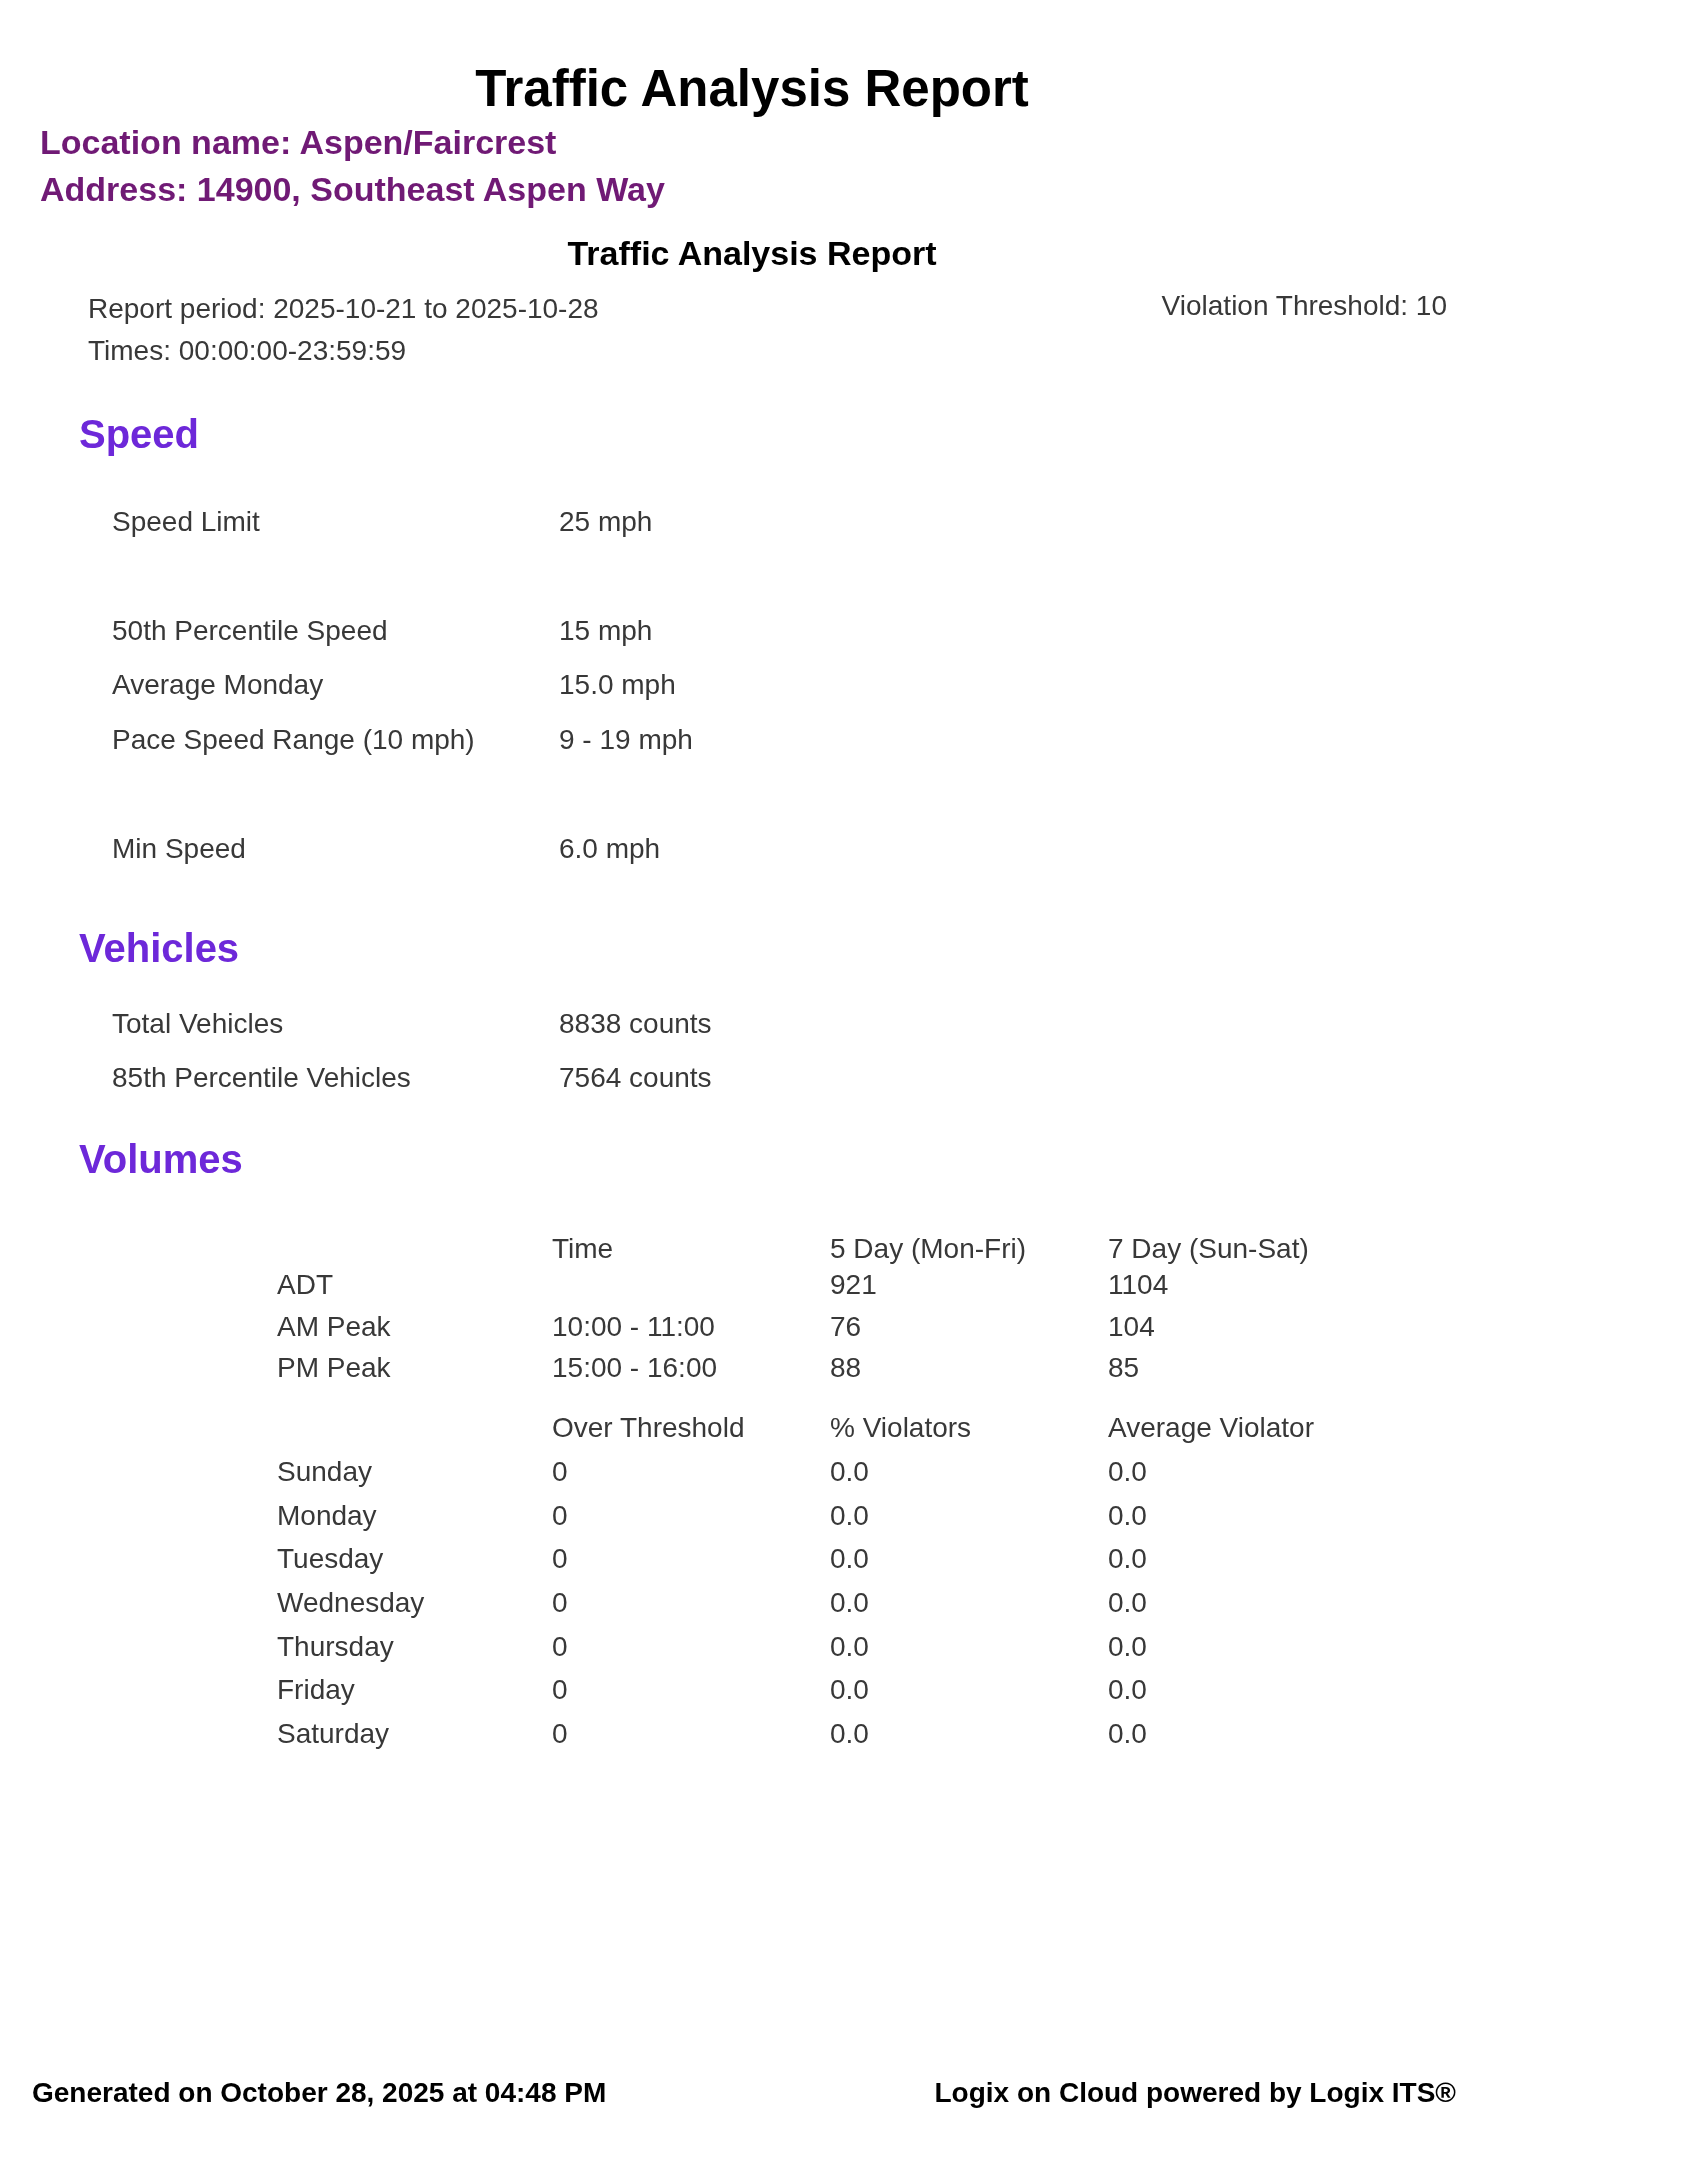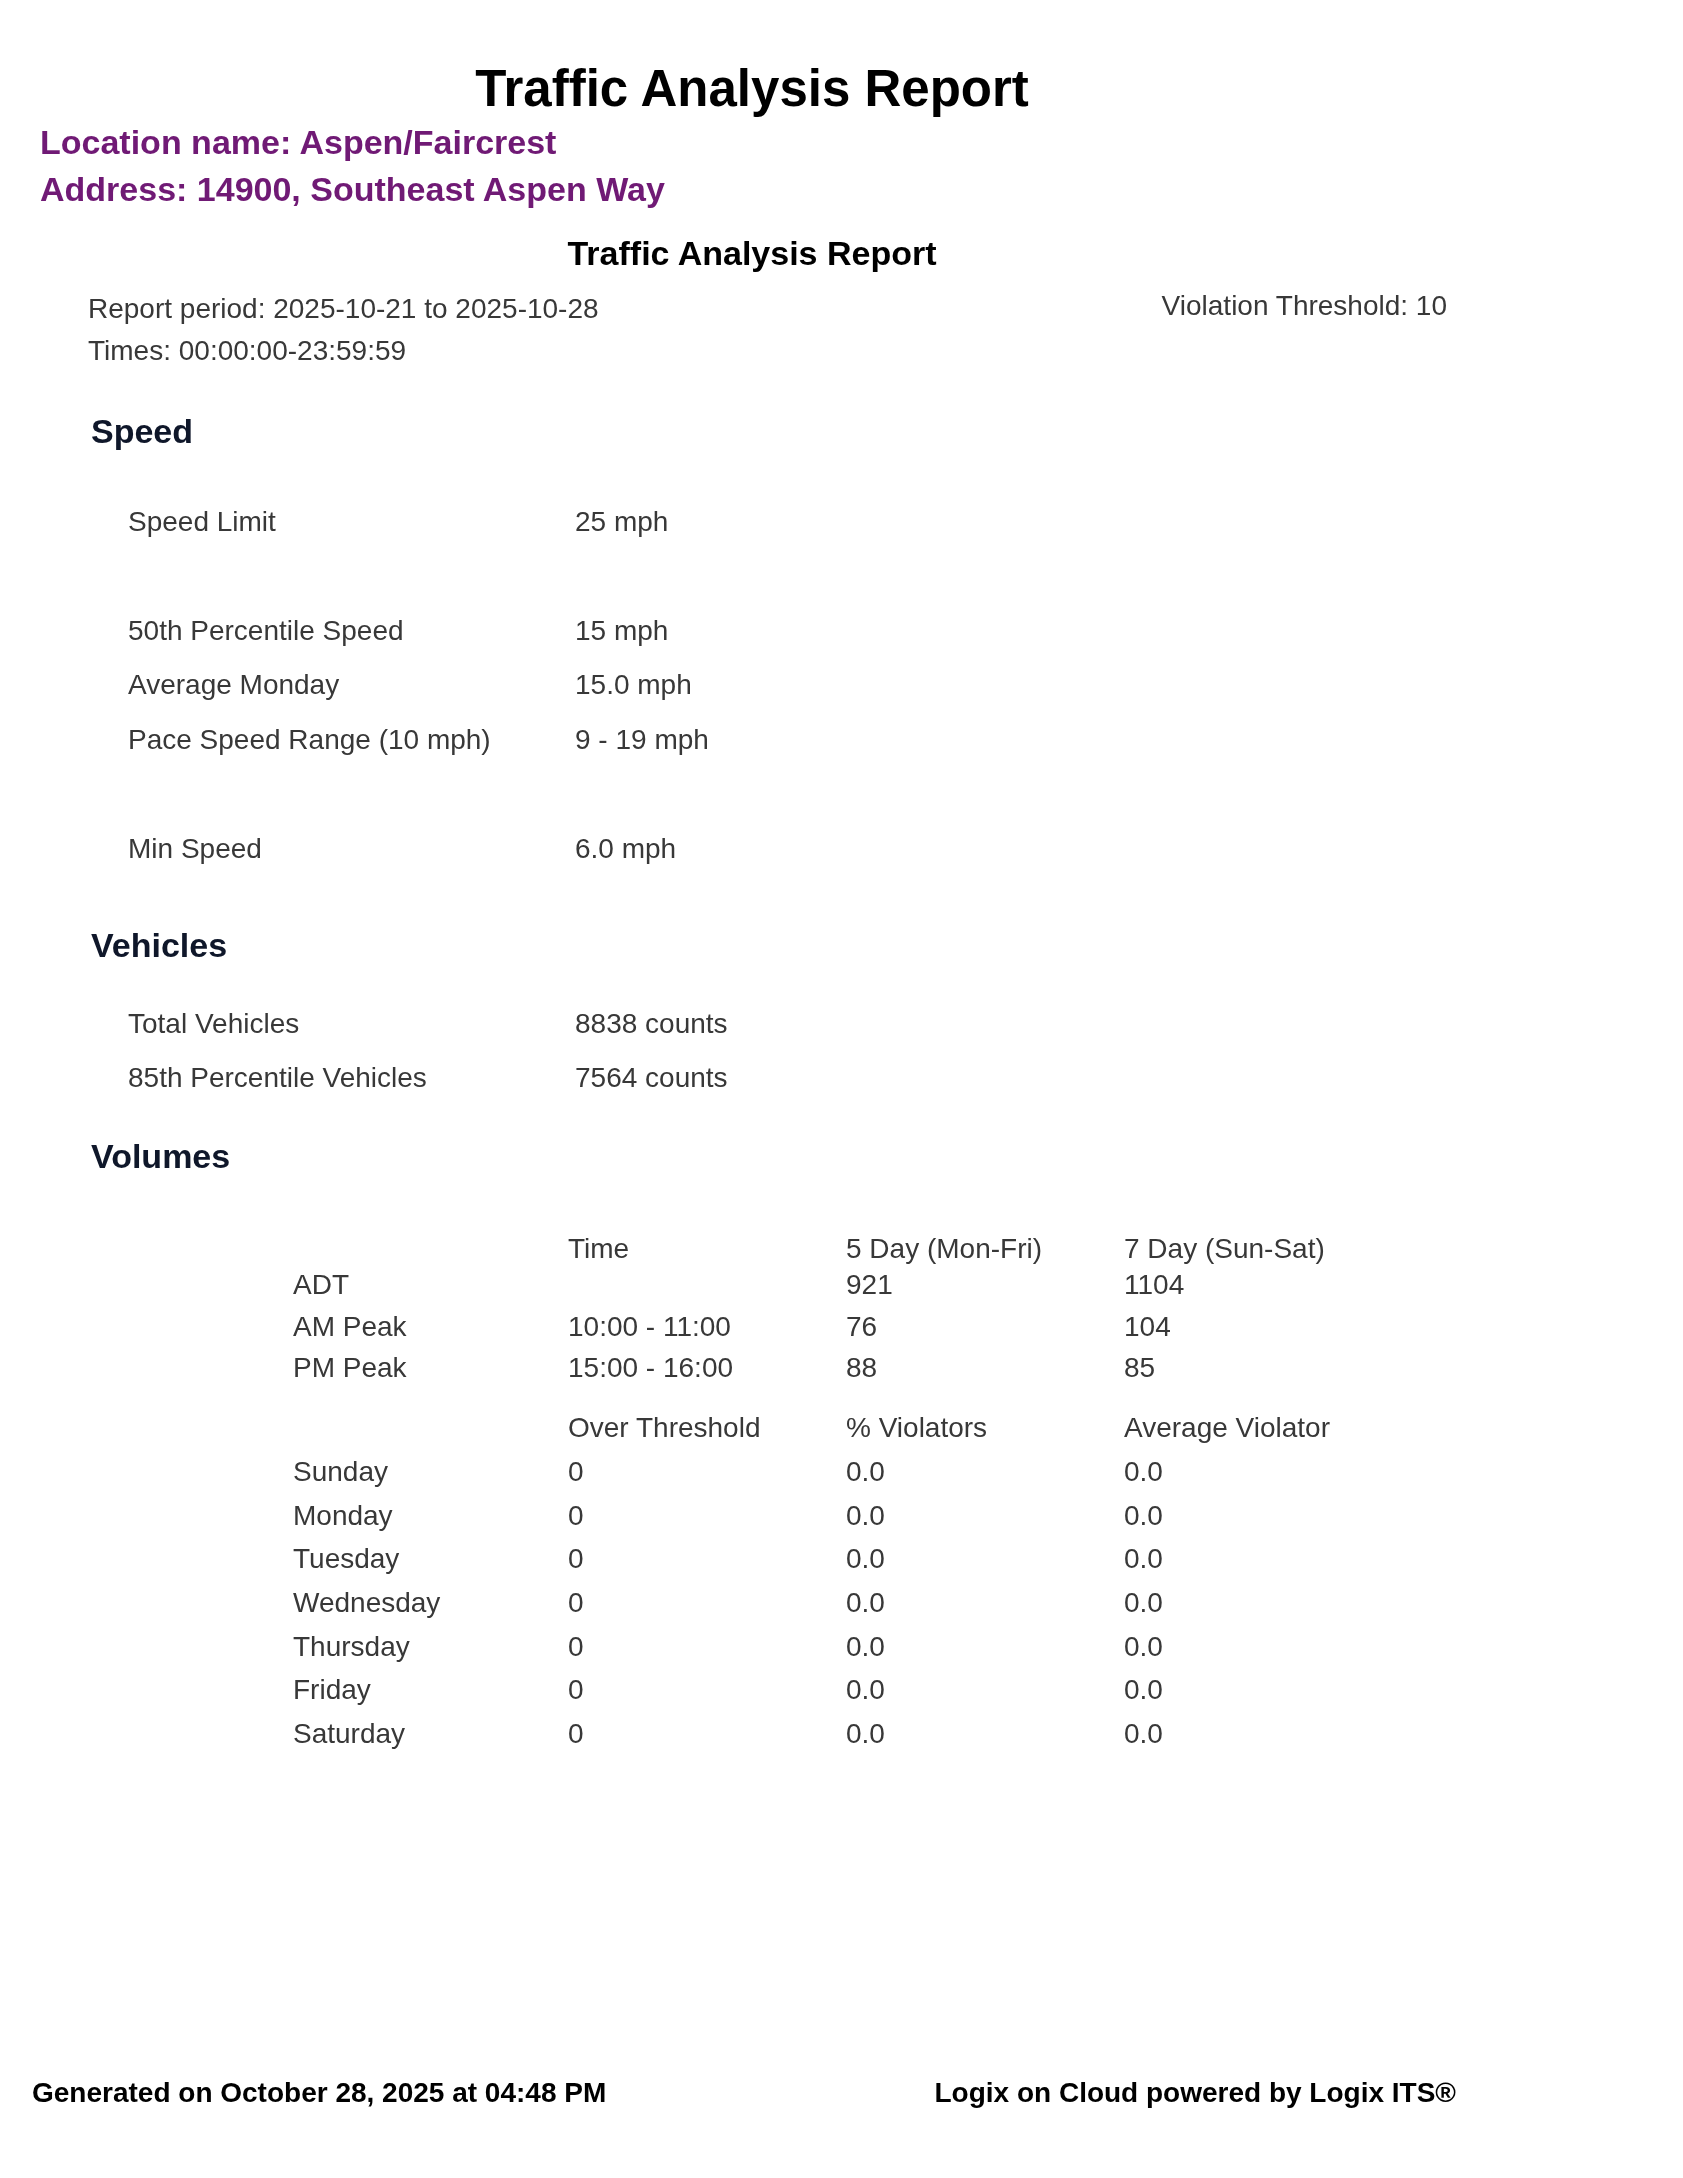--- a/index.html
+++ b/index.html
@@ -36,26 +36,26 @@
     top: 236px;
     text-align: center;
     font-size: 34px;
     font-weight: bold;
     color: #000000;
   }
   .small { font-size: 28px; color: #383838; margin-left: 48px; }
   .left-margin { left: 40px; }
   .vt { right: 57px; text-align: right; }
   .h2 {
-    left: 91px;
-    font-size: 34px;
-    font-weight: bold;
-    color: #0f172a;
-  }
-  .row { position: absolute; left: 16px; top: 0; width: 100%; height: 40px; }
+    left: 79px;
+    font-size: 40px;
+    font-weight: bold;
+    color: #6d28d9;
+  }
+  .row { position: absolute; left: 0; top: 0; width: 100%; height: 40px; }
   .row > span {
     position: absolute;
     top: 0;
     white-space: nowrap;
     font-size: 28px;
     color: #383838;
     line-height: 1;
   }
   .c1 { left: 112px; }
   .c2 { left: 559px; }

